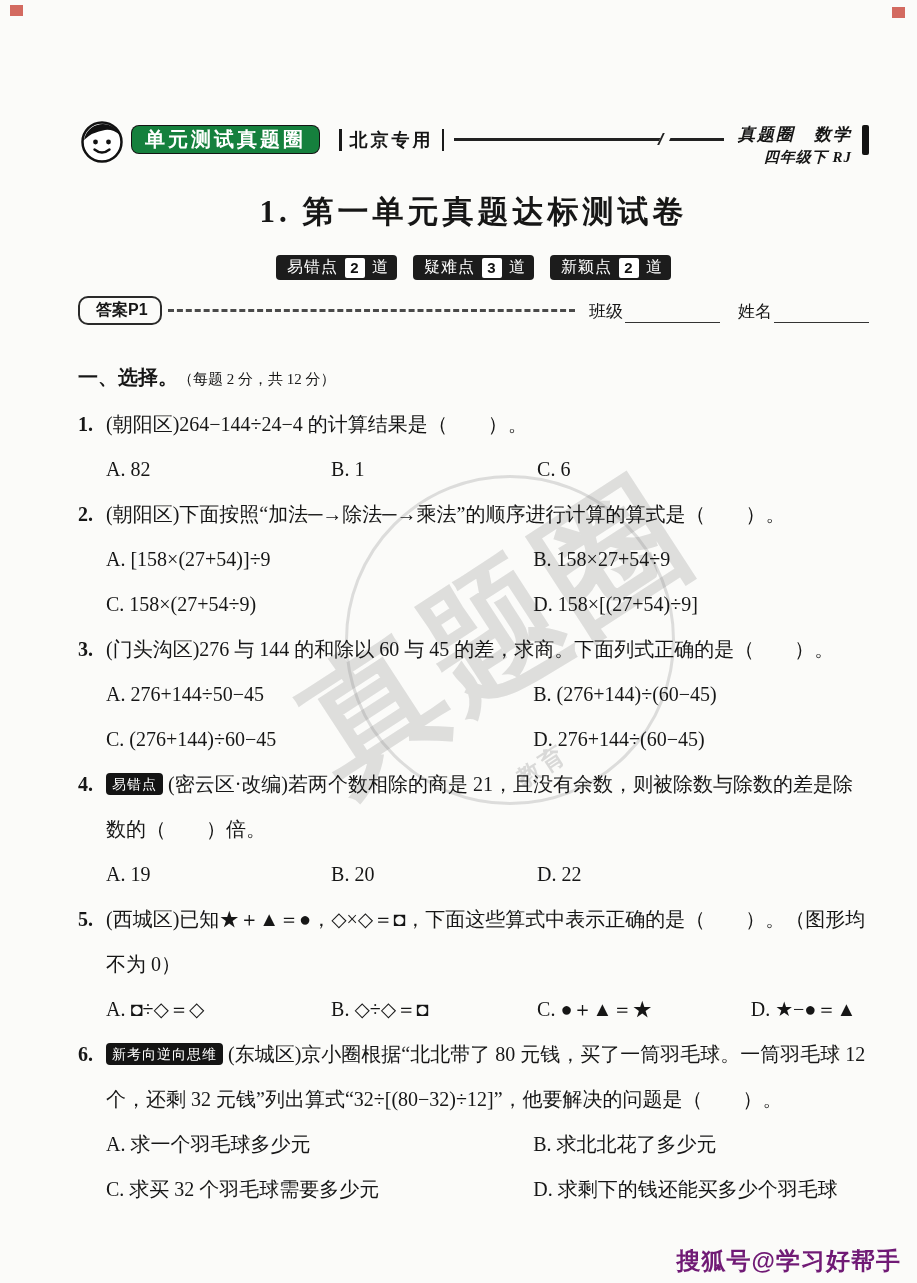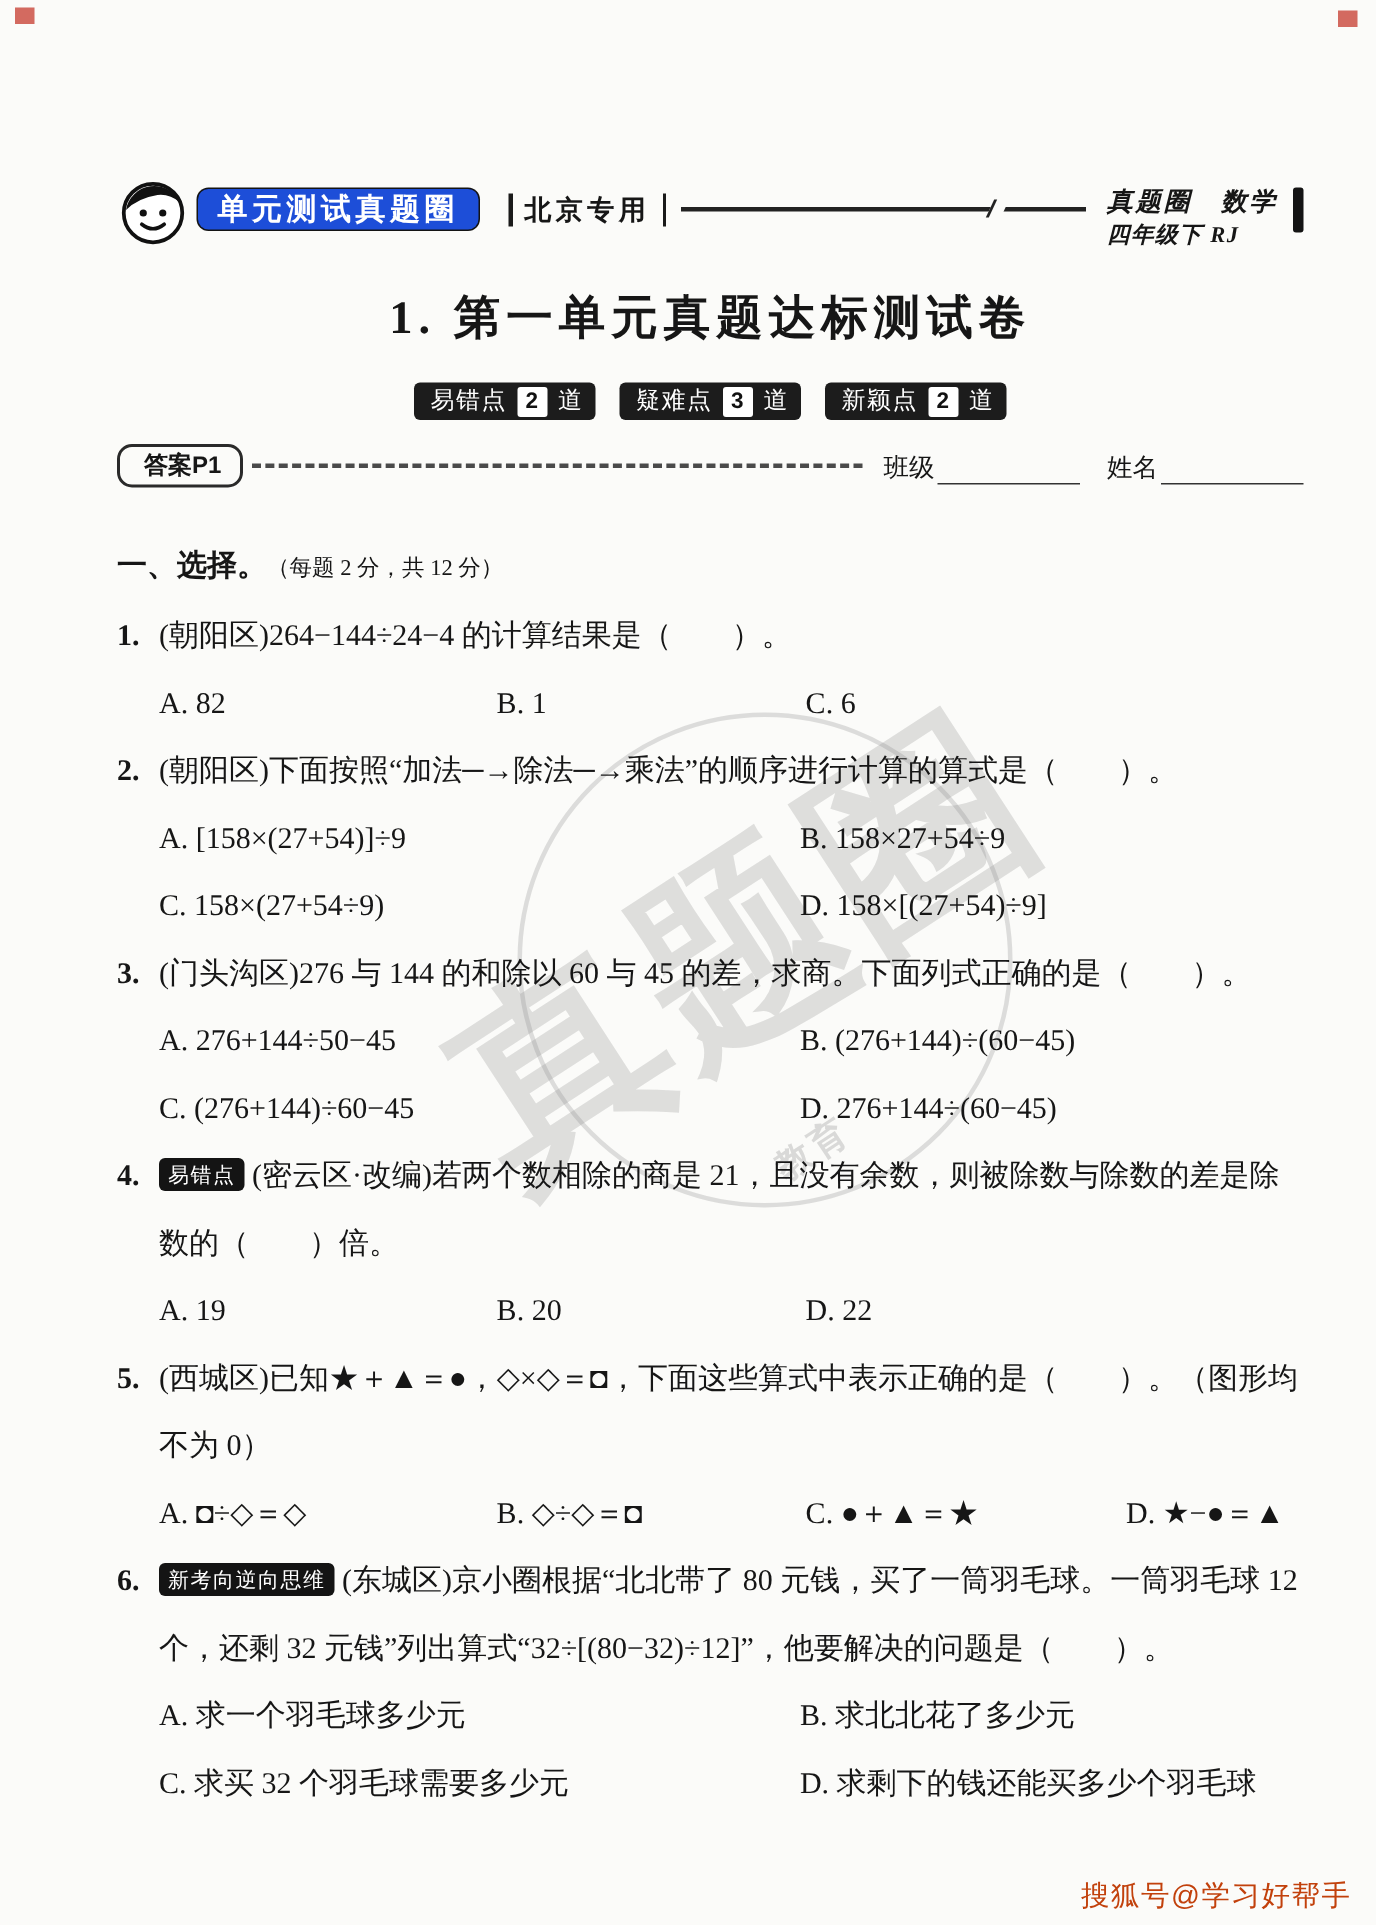--- a/index.html
+++ b/index.html
@@ -22,31 +22,31 @@
   .wm-text { position:absolute; left:-8px; top:120px; font-size:138px; font-weight:bold;
              color:rgba(140,140,140,.26); transform:rotate(-33deg); white-space:nowrap; letter-spacing:4px; }
   .wm-sub { position:absolute; left:225px; top:330px; font-size:24px; font-weight:bold;
             color:rgba(140,140,140,.30); transform:rotate(-33deg); letter-spacing:3px; }
 
   .content { position:relative; z-index:1; padding:112px 48px 0 78px; }
 
   
   .header { display:flex; align-items:center; }
   .mascot { width:48px; height:48px; margin-right:6px; flex:none; }
-  .logo-badge { background:#1d4ed8; color:#fff; font-weight:bold; font-size:20px;
+  .logo-badge { background:#15803d; color:#fff; font-weight:bold; font-size:20px;
                 font-family:"Liberation Sans",sans-serif;
                 padding:0 13px; border-radius:7px; letter-spacing:3px; white-space:nowrap;
                 box-shadow:0 0 0 1px #141414; }
   .region-wrap { display:flex; align-items:center; margin-left:12px; white-space:nowrap; }
   .vbar { width:2.5px; height:22px; background:#1a1a1a; margin:0 8px; }
   .region { font-weight:bold; font-size:18px; letter-spacing:3px; font-family:"Liberation Sans",sans-serif;text-align:right; }
   .header-rule { flex:1; height:2.5px; background:#222; margin:0 14px 0 2px; position:relative; }
   .header-rule::after { content:""; position:absolute; right:54px; top:-5px; width:8px; height:12px;
                         background:#fbfbf9; transform:skewX(-25deg); border-left:2px solid #222; }
-  .header-right { text-align:left; white-space:nowrap; line-height:1.35; font-style:italic;margin-top:12px; }
+  .header-right { text-align:right; white-space:nowrap; line-height:1.35; font-style:italic;margin-top:12px; }
   .brand-top { font-weight:bold; font-size:17px; letter-spacing:2px; }
   .brand-bottom { font-weight:bold; font-size:15px; letter-spacing:1px; }
   .header-endcap { width:7px; height:30px; background:#141414; border-radius:2px; margin-left:10px; flex:none; }
 
   
   .title { margin-top:24px; text-align:center; font-size:31px; font-weight:900; letter-spacing:4px; }
 
   
   .badges { margin-top:22px; display:flex; justify-content:center; gap:16px;
             font-family:"Liberation Sans",sans-serif; }
@@ -77,22 +77,22 @@
   .qtag { display:inline-block; background:#141414; color:#fff; font-family:"Liberation Sans",sans-serif;
           font-size:14px; line-height:20px; padding:1px 6px; border-radius:4px; margin-right:5px;
           letter-spacing:1px; vertical-align:2px; }
   .options { display:grid; }
   .cols-4 { grid-template-columns:29.5% 27% 28% auto; }
   .cols-2 { grid-template-columns:56% auto; }
   .opt { white-space:nowrap; }
 
   
   .footer-credit { position:absolute; right:16px; bottom:6px; z-index:2;
-                   font-family:"Liberation Sans",sans-serif; font-weight:normal; font-size:19px;
-                   letter-spacing:1px; color:#c2410c; }
+                   font-family:"Liberation Sans",sans-serif; font-weight:bold; font-size:24px;
+                   letter-spacing:1px; color:#701a75; }
 </style>
 </head>
 <body>
 
 <div class="corner-mark left"></div>
 <div class="corner-mark right"></div>
 
 <div class="watermark">
   <div class="wm-circle"></div>
   <div class="wm-text">真题圈</div>

